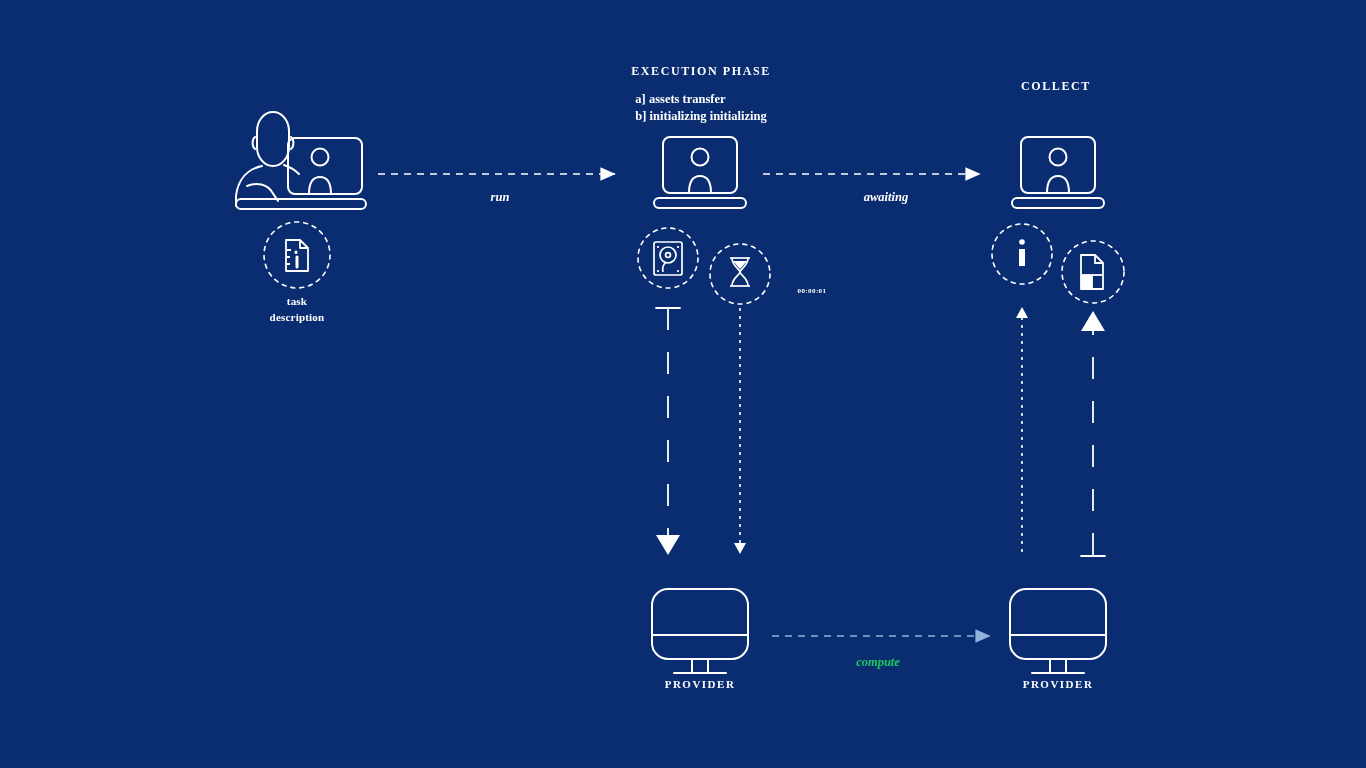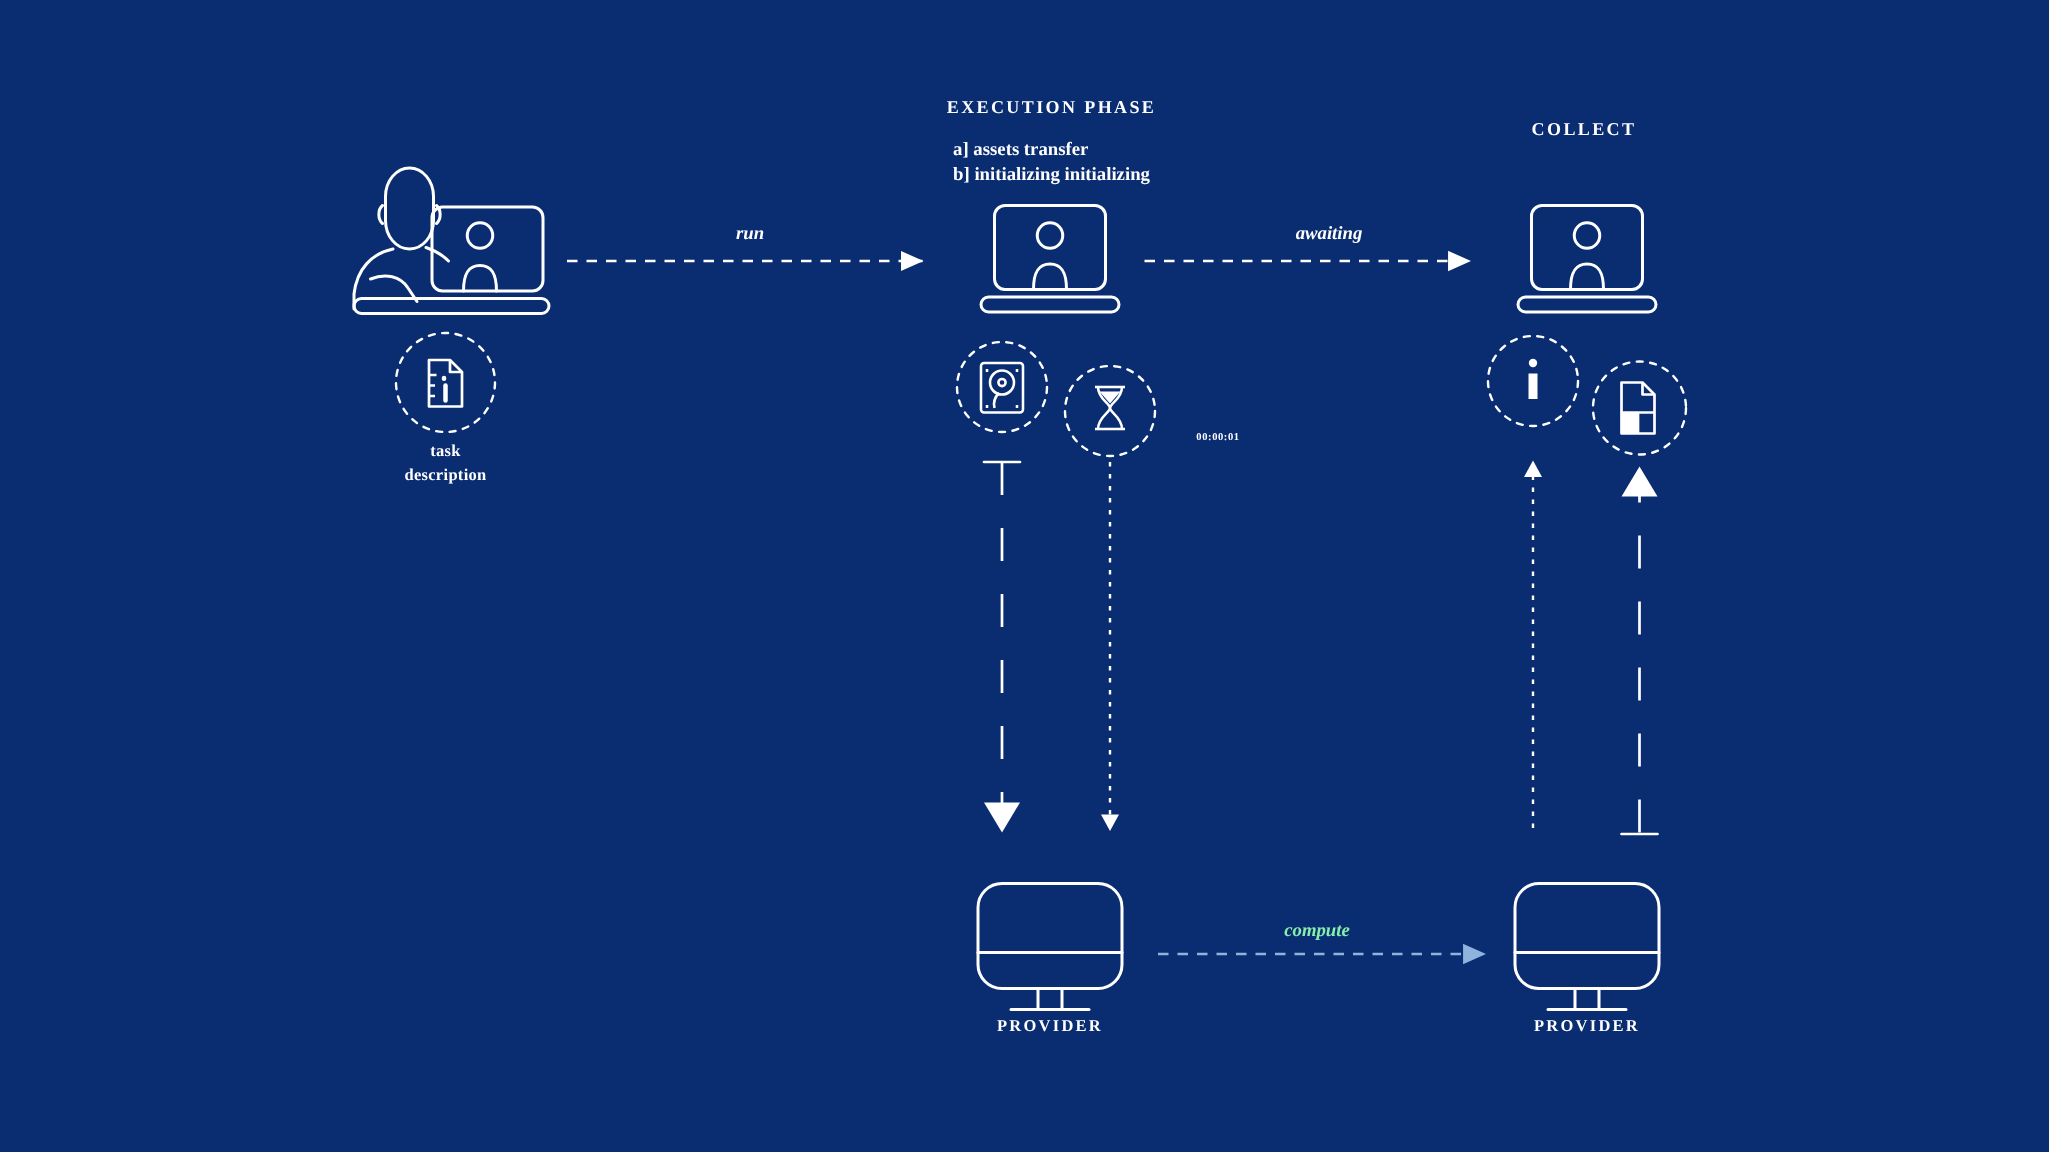--- a/index.html
+++ b/index.html
@@ -37,22 +37,23 @@
   .phase-sub {
     font-size: 12.5px;
     font-weight: 700;
     text-align: left;
     line-height: 17px;
   }
   .edge-label {
     font-size: 12.5px;
     font-style: italic;
     font-weight: 600;
-  }
-  .edge-label.muted { color: #86efac; }
+    margin-top: 42px;
+  }
+  .edge-label.muted { color: #22c55e; }
   .node-caption {
     font-size: 11px;
     font-weight: 700;
     text-align: center;
     line-height: 16px;
     letter-spacing: 0.2px;
   }
   .node-caption.spaced {
     letter-spacing: 1.5px;
     margin-top: 14px;

